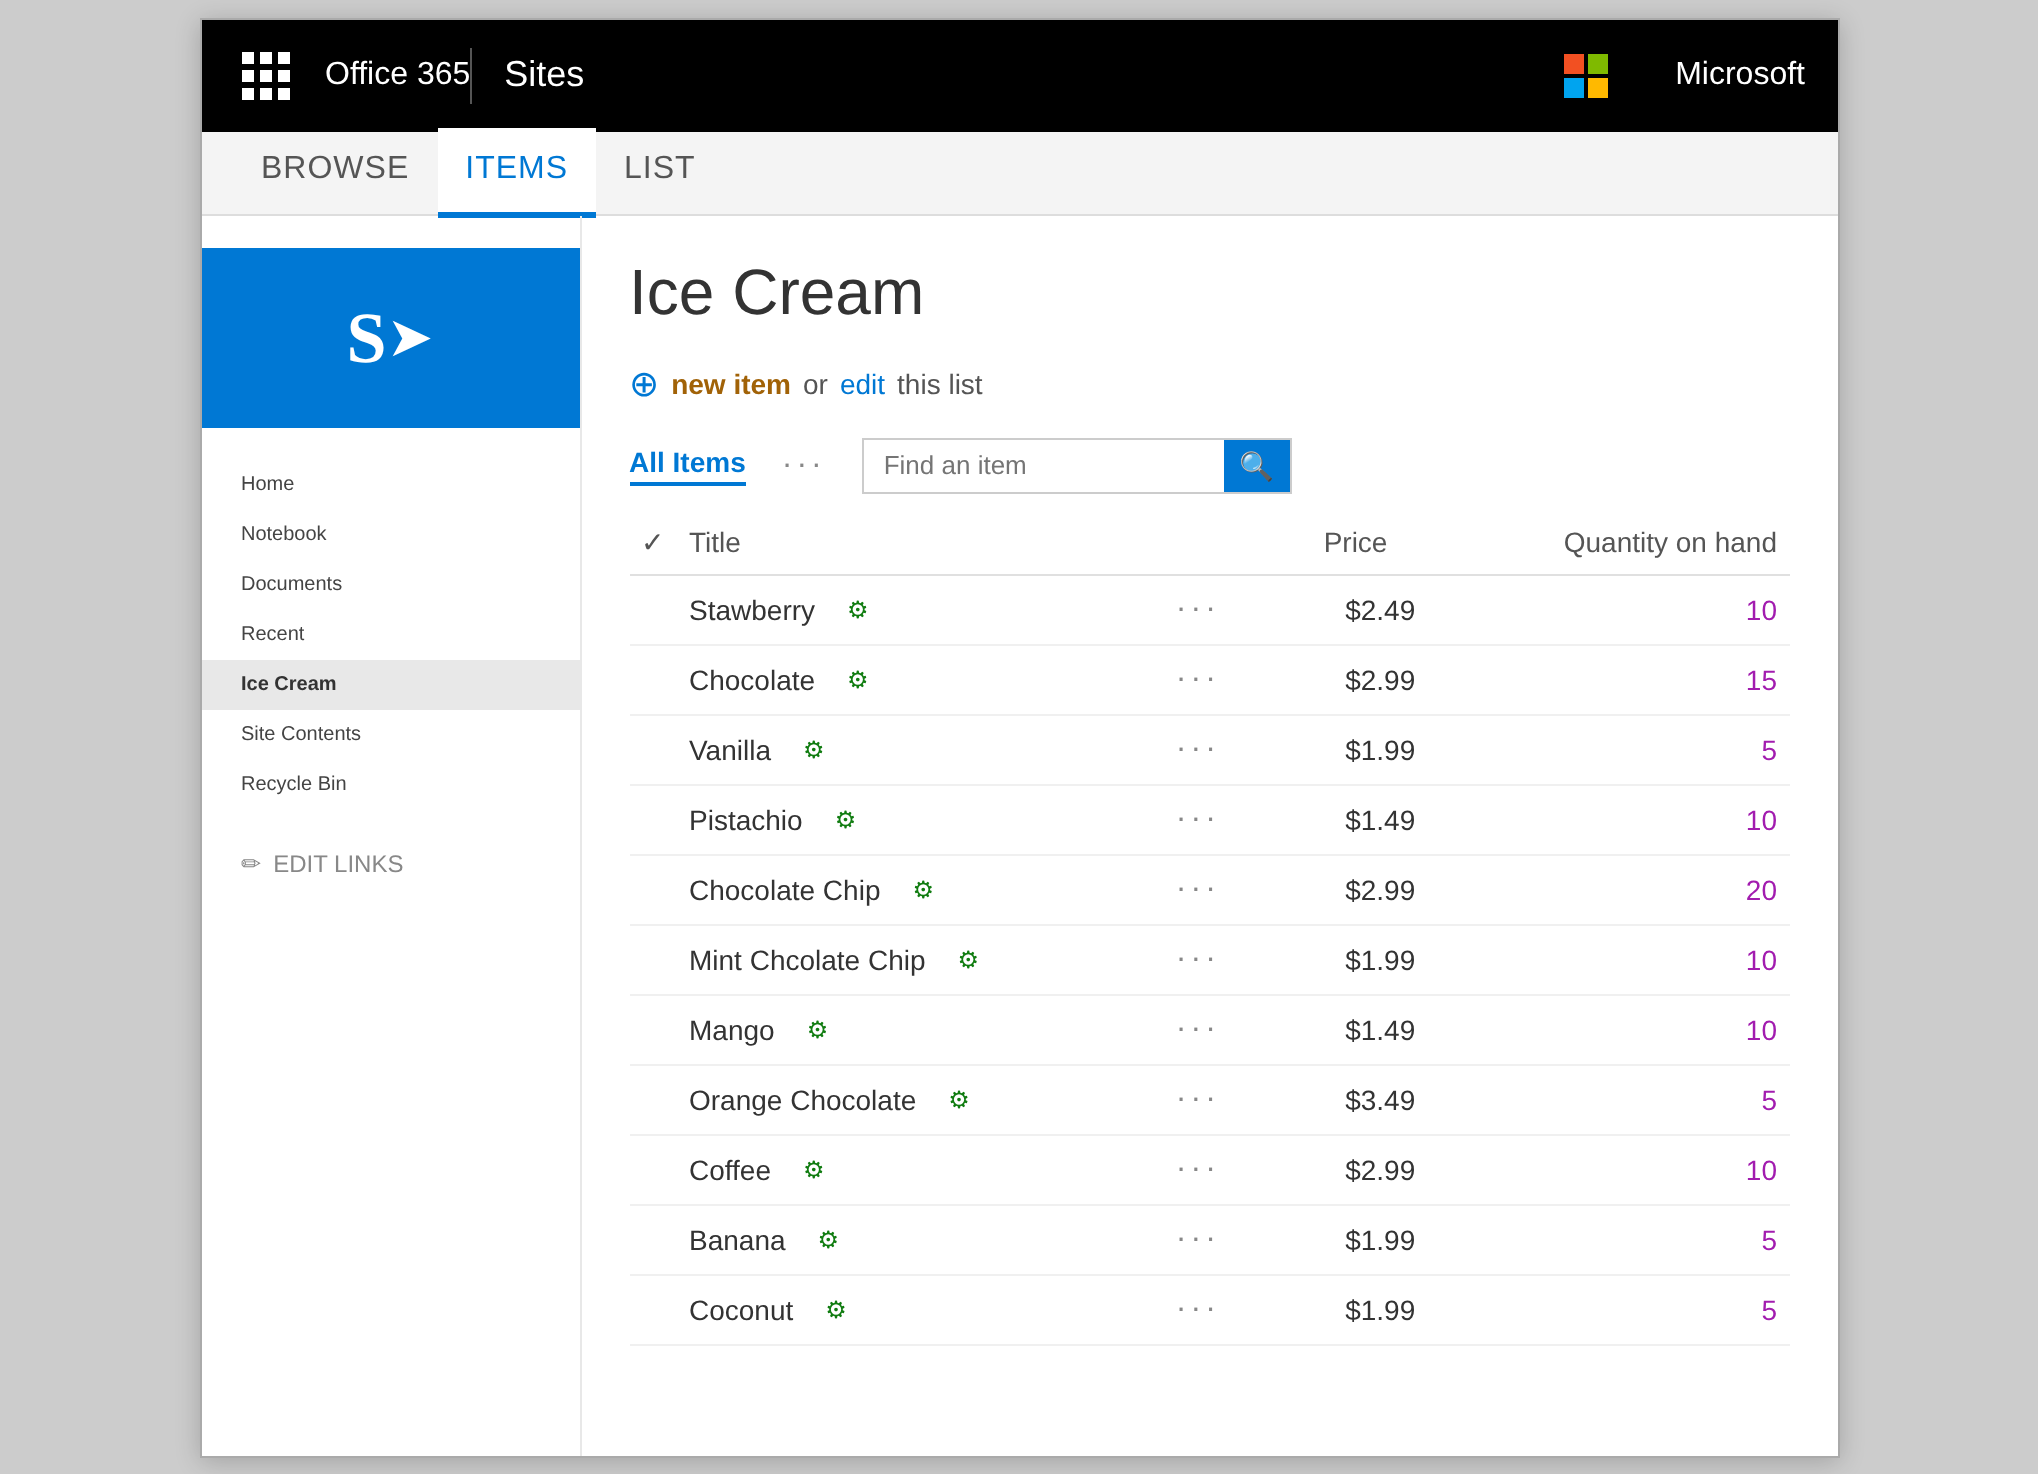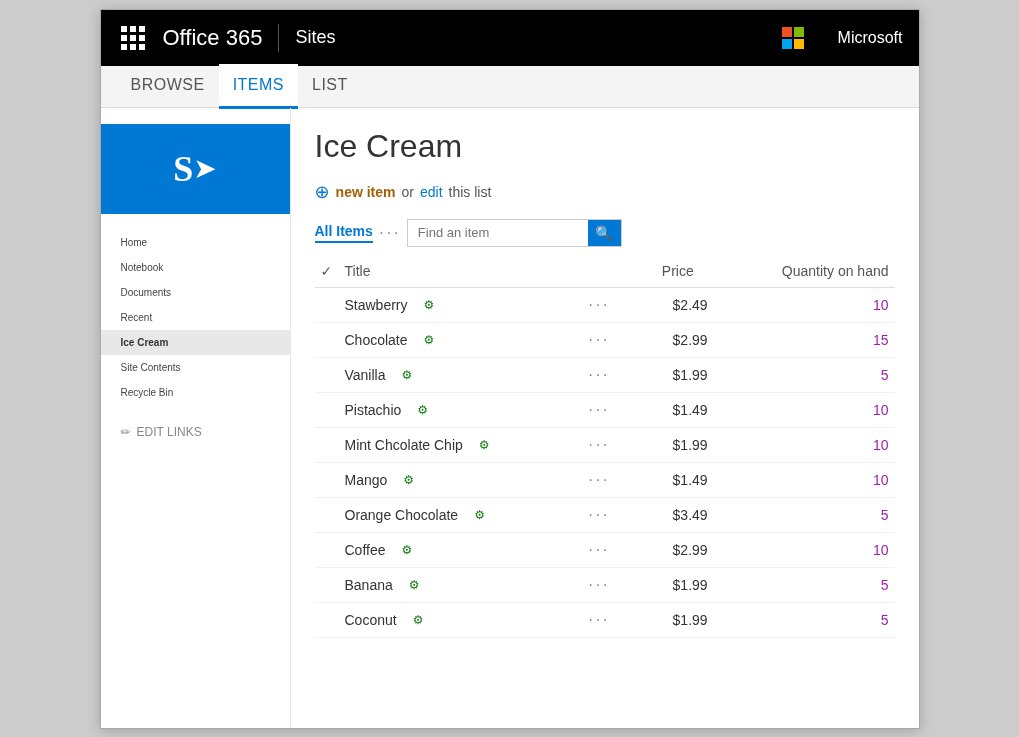--- a/index.html
+++ b/index.html
@@ -5,21 +5,21 @@
     * { box-sizing: border-box; margin: 0; padding: 0; }
     body { background: #ccc; display: flex; justify-content: center; align-items: center; min-height: 100vh; font-family: 'Segoe UI', Arial, sans-serif; }
 
     .window { width: 820px; background: #fff; border: 1px solid #aaa; box-shadow: 0 2px 12px rgba(0,0,0,0.2); }
 
     
     .top-bar { background: #000; display: flex; align-items: center; padding: 0 16px; height: 56px; }
     .app-grid-icon { color: #fff; font-size: 20px; margin-right: 14px; cursor: pointer; display: flex; align-items: center; justify-content: center; width: 32px; height: 32px; }
     .app-grid-dots { display: grid; grid-template-columns: repeat(3,6px); gap: 3px; }
     .app-grid-dots span { width: 6px; height: 6px; background: #fff; display: block; }
-    .office-title { color: #fff; font-size: 22px; font-weight: 300; margin-right: 16px; }
+    .office-title { color: #fff; font-size: 16px; font-weight: 300; }
     .divider-v { width: 1px; height: 28px; background: #555; margin-right: 16px; }
     .sites-label { color: #fff; font-size: 18px; font-weight: 300; flex: 1; }
     .ms-logo { display: flex; align-items: center; gap: 6px; }
     .ms-squares { display: grid; grid-template-columns: repeat(2,10px); gap: 2px; }
     .ms-sq { width: 10px; height: 10px; }
     .ms-sq.red { background: #f25022; }
     .ms-sq.green { background: #7fba00; }
     .ms-sq.blue { background: #00a4ef; }
     .ms-sq.yellow { background: #ffb900; }
     .ms-name { color: #fff; font-size: 16px; font-weight: 300; margin-left: 28px; }
@@ -45,21 +45,21 @@
     .main { flex: 1; padding: 20px 24px; }
     .page-title { font-size: 32px; font-weight: 300; color: #333; margin-bottom: 16px; }
     .new-item-bar { display: flex; align-items: center; gap: 6px; margin-bottom: 16px; font-size: 14px; }
     .new-item-icon { color: #0078d4; font-size: 18px; }
     .new-item-link { color: #a16207; font-weight: 700; cursor: pointer; }
     .or-text { color: #555; }
     .edit-link { color: #0078d4; cursor: pointer; }
     .this-list { color: #555; }
 
     
-    .view-bar { display: flex; align-items: center; gap: 6px; margin-bottom: 8px; }
+    .view-bar { display: flex; align-items: center; gap: 18px; margin-bottom: 8px; }
     .view-all { color: #0078d4; font-size: 14px; font-weight: 600; cursor: pointer; border-bottom: 2px solid #0078d4; padding-bottom: 2px; }
     .view-more { color: #888; font-size: 16px; cursor: pointer; letter-spacing: 2px; }
     .search-box { display: flex; align-items: center; border: 1px solid #ccc; background: #fff; }
     .search-input { border: none; outline: none; padding: 5px 10px; font-size: 13px; color: #888; width: 180px; }
     .search-btn { background: #0078d4; border: none; color: #fff; padding: 5px 8px; cursor: pointer; font-size: 14px; }
 
     
     .items-table { width: 100%; border-collapse: collapse; font-size: 14px; }
     .items-table th { text-align: left; padding: 8px 6px; color: #555; font-weight: 400; border-bottom: 1px solid #e0e0e0; }
     .items-table th.check-col { width: 24px; }
@@ -218,20 +218,34 @@
       <td>
         <span class="item-dots">···</span>
       </td>
       <td class="price-val">$1.49</td>
       <td class="qty-val">10</td>
     </tr>
             <tr>
       <td></td>
       <td>
         <div class="item-name">
+          <span>Chocolate Chip</span>
+          <span class="item-edit-icon">⚙</span>
+        </div>
+      </td>
+      <td>
+        <span class="item-dots">···</span>
+      </td>
+      <td class="price-val">$2.99</td>
+      <td class="qty-val">20</td>
+    </tr>
+            <tr>
+      <td></td>
+      <td>
+        <div class="item-name">
           <span>Mint Chcolate Chip</span>
           <span class="item-edit-icon">⚙</span>
         </div>
       </td>
       <td>
         <span class="item-dots">···</span>
       </td>
       <td class="price-val">$1.99</td>
       <td class="qty-val">10</td>
     </tr>

